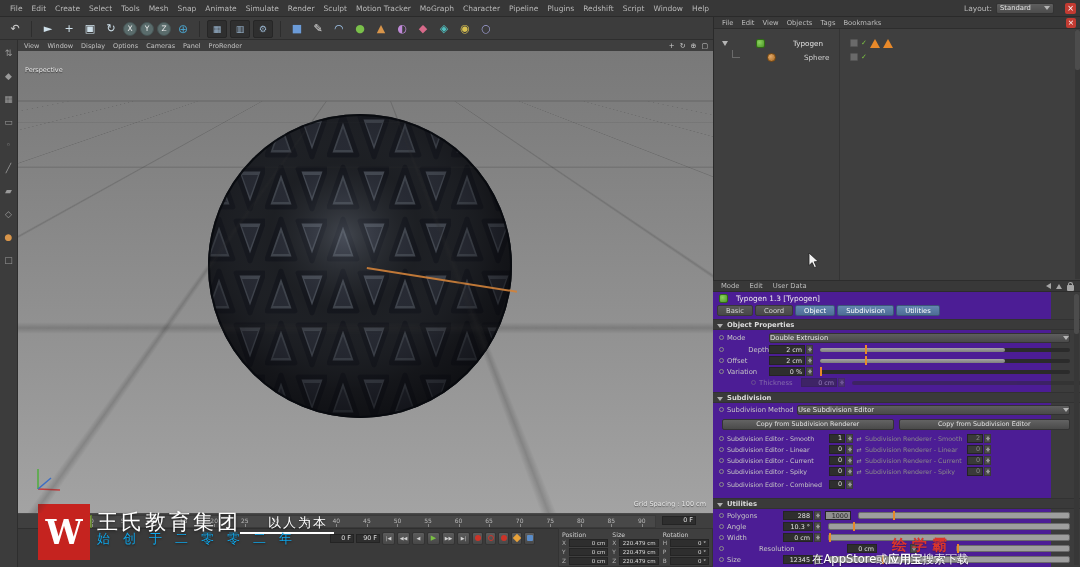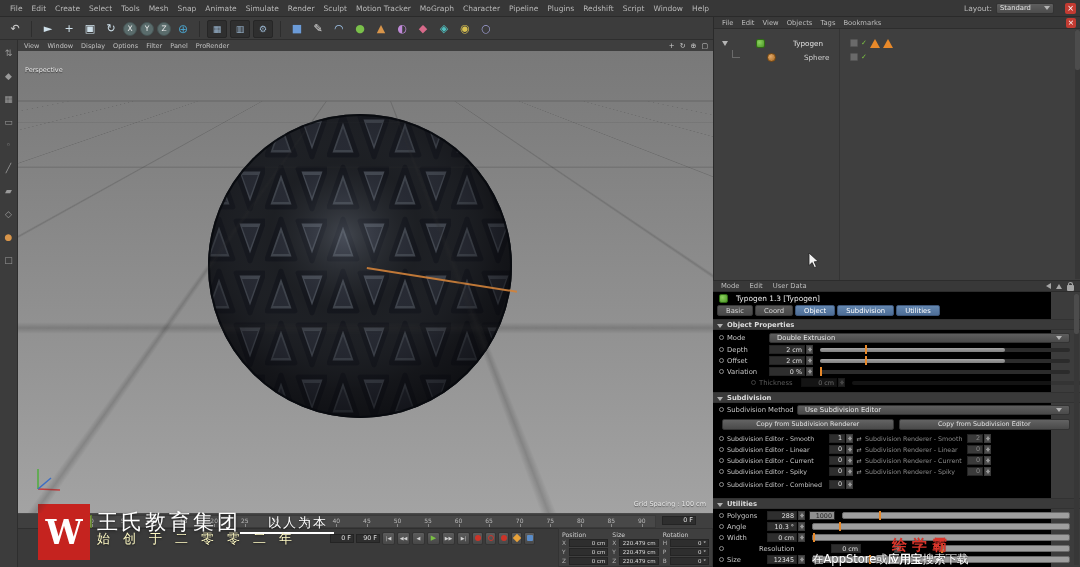--- a/index.html
+++ b/index.html
@@ -66,40 +66,40 @@
 
   
   #mode-bar{position:absolute;left:713px;top:280px;width:367px;height:12px;background:#383838;border-top:1px solid #2c2c2c;border-bottom:1px solid #2c2c2c;display:flex;gap:10px;align-items:center;padding-left:8px;font-size:6.8px;color:#bdbdbd;}
   .mb-icons{margin-left:auto;display:flex;gap:5px;align-items:center;padding-right:6px;}
   .tri-left{width:0;height:0;border-top:3.5px solid transparent;border-bottom:3.5px solid transparent;border-right:5px solid #a5a5a5;}
   .tri-up{width:0;height:0;border-left:3.5px solid transparent;border-right:3.5px solid transparent;border-bottom:5px solid #a5a5a5;}
   .locki{width:7px;height:6px;background:#a5a5a5;border-radius:1px;position:relative;margin-top:3px;}
   .locki:before{content:"";position:absolute;left:1px;top:-3px;width:3px;height:3px;border:1px solid #a5a5a5;border-bottom:none;border-radius:3px 3px 0 0;}
 
   
-  #attr{position:absolute;left:713px;top:292px;width:338px;height:275px;background:#000000;font-size:6.8px;}
+  #attr{position:absolute;left:713px;top:292px;width:338px;height:275px;background:#4c1d95;font-size:6.8px;}
   #attr-title{position:absolute;left:0;top:0;width:367px;height:13px;display:flex;align-items:center;padding-left:6px;gap:4px;color:#ececec;font-size:7.4px;}
   #attr-tabs{position:absolute;left:4px;top:13px;height:12px;display:flex;gap:2px;}
   .tab{height:11px;padding:0 8px;display:flex;align-items:center;background:linear-gradient(#585858,#484848);border:1px solid #383838;border-radius:2px;font-size:6.8px;color:#d5d5d5;}
   .tab.active{background:linear-gradient(#6487b0,#4d6d96);border-color:#3c5578;color:#fff;}
   .sechdr{position:absolute;left:0;width:367px;height:11px;background:#3a3a3a;border-top:1px solid #323232;border-bottom:1px solid #323232;display:flex;align-items:center;padding-left:14px;font-weight:bold;font-size:6.8px;color:#dcdcdc;}
   .sechdr:before{content:"";position:absolute;left:4px;top:3.5px;border-left:3px solid transparent;border-right:3px solid transparent;border-top:4px solid #b0b0b0;}
   .arow{position:absolute;left:0;width:367px;height:11px;display:flex;align-items:center;color:#c5c5c5;}
   .dot{width:5px;height:5px;border:1px solid #8a8a8a;border-radius:50%;margin:0 3px 0 6px;flex:none;}
   .alabel{width:42px;flex:none;}
   .field{height:9px;background:#2e2e2e;border:1px solid #242424;color:#e0e0e0;font-size:6.4px;display:flex;align-items:center;justify-content:flex-end;padding:0 2px;flex:none;}
-  .w36{width:36px;} .w30{width:30px;} .w26{width:26px;} .w16{width:16px;}
+  .w36{width:36px;} .w30{width:30px;margin-left:16px;} .w26{width:26px;} .w16{width:16px;}
   .stepper{width:7px;height:9px;background:#4c4c4c;border:1px solid #3a3a3a;margin-left:1px;position:relative;flex:none;}
   .stepper:before{content:"";position:absolute;left:1px;top:1px;border-left:2px solid transparent;border-right:2px solid transparent;border-bottom:3px solid #9a9a9a;}
   .stepper:after{content:"";position:absolute;left:1px;bottom:1px;border-left:2px solid transparent;border-right:2px solid transparent;border-top:3px solid #9a9a9a;}
   .slider{flex:1;height:4px;background:#2b2b2b;border-radius:2px;margin:0 10px 0 7px;position:relative;}
   .slider .fill{position:absolute;left:0;top:0;bottom:0;background:linear-gradient(#a5a5a5,#7e7e7e);border-radius:2px;}
   .slider .mark{position:absolute;top:-2.5px;width:2px;height:9px;background:#e8892a;}
   .slider.light{height:7px;background:#9e9e9e;border:1px solid #6a6a6a;}
-  .dropdown{flex:1;height:10px;background:linear-gradient(#5e5e5e,#4a4a4a);border:1px solid #333;border-radius:2px;display:flex;align-items:center;padding:0 7px;color:#e6e6e6;margin-right:10px;font-size:6.8px;}
+  .dropdown{flex:1;height:10px;background:linear-gradient(#5e5e5e,#4a4a4a);border:1px solid #333;border-radius:2px;display:flex;align-items:center;padding:0 0;color:#e6e6e6;margin-right:10px;font-size:6.8px;}
   .cbtn{height:11px;flex:1;background:linear-gradient(#636363,#4a4a4a);border:1px solid #333;border-radius:2px;font-size:6.4px;color:#e0e0e0;display:flex;align-items:center;justify-content:center;}
   .srow{position:absolute;left:0;width:367px;height:10px;display:flex;align-items:center;color:#c5c5c5;font-size:6.3px;}
   .slabel{width:102px;flex:none;overflow:hidden;white-space:nowrap;}
   .dimt{color:#8a8a8a;}
   .dimf{background:#3a3a3a;color:#8a8a8a;}
   .dim{opacity:.45;margin-left:32px;}
   .transfer{width:12px;text-align:center;color:#9a9a9a;font-size:6px;flex:none;}
   .ulabel{width:40px;flex:none;}
 
   
@@ -127,21 +127,21 @@
   .crow{display:flex;align-items:center;gap:2px;height:8px;}
   .crow .ax{width:5px;color:#b0b0b0;font-size:5.8px;}
   .cfield{flex:1;height:8px;background:#2e2e2e;border:1px solid #242424;color:#ddd;font-size:5.5px;display:flex;align-items:center;justify-content:flex-end;padding:0 2px;}
 
   
   .wm{z-index:50;position:absolute;}
   #wm-logo{left:38px;top:504px;width:52px;height:56px;background:#c5231f;display:flex;align-items:center;justify-content:center;color:#fff;font-size:33px;font-weight:bold;font-family:"DejaVu Serif",serif;}
   #wm-brand{left:97px;top:508px;font-size:21px;color:#fff;letter-spacing:3px;text-shadow:0 1px 3px rgba(0,0,0,.55);}
   #wm-slogan{left:268px;top:514px;font-size:13px;color:#fff;letter-spacing:2px;text-shadow:0 1px 2px rgba(0,0,0,.55);}
   #wm-underline{left:240px;top:532px;width:94px;height:1.5px;background:#fff;}
-  #wm-founded{left:97px;top:530px;font-size:13px;color:#fef9c3;letter-spacing:13px;text-shadow:0 1px 2px rgba(0,0,0,.55);}
+  #wm-founded{left:97px;top:530px;font-size:13px;color:#0ea5e9;letter-spacing:13px;text-shadow:0 1px 2px rgba(0,0,0,.55);}
   #wm-promo{left:806px;top:512px;font-size:13px;color:#fff;letter-spacing:6px;text-shadow:0 1px 2px rgba(0,0,0,.6);white-space:nowrap;}
   #wm-app{left:892px;top:536px;font-size:15px;font-weight:bold;color:#da352b;letter-spacing:5px;text-shadow:0 1px 1px rgba(0,0,0,.25);}
   #wm-download{left:812px;top:552px;font-size:11.5px;color:#fff;text-shadow:0 1px 2px rgba(0,0,0,.6);white-space:nowrap;}
   #wm-download b{font-weight:bold;}
   #cursor{position:absolute;left:808px;top:252px;z-index:60;}
 </style>
 </head>
 <body>
 
 <div id="app">
@@ -217,21 +217,21 @@
     <span class="lt hl">●</span>
     <span class="lt">□</span>
   </div>
 
   <div id="viewport">
     <div id="vp-menu">
       <span>View</span>
       <span>Window</span>
       <span>Display</span>
       <span>Options</span>
-      <span>Filter</span>
+      <span>Cameras</span>
       <span>Panel</span>
       <span>ProRender</span>
       <span id="vp-corner">
         <span>+</span>
         <span>↻</span>
         <span>⊕</span>
         <span>▢</span>
       </span>
     </div>
     <div id="vp-canvas">
@@ -337,21 +337,21 @@
       </div>
 
     <div class="arow" style="top:40px;">
       <i class="dot"></i>
       <span class="alabel">Mode</span>
       <span class="dropdown">
         <span>Double Extrusion</span>
         <i class="dda"></i>
       </span>
     </div>
-    <div class="arow" style="top:52px;">
+    <div class="arow" style="top:52px;text-align:right;">
       <i class="dot"></i>
       <span class="alabel">Depth</span>
       <span class="field w36">2 cm</span>
       <i class="stepper"></i>
       <span class="slider">
           <span class="fill" style="width:74%;"></span>
           <span class="mark" style="left:18%;"></span>
         </span>
     </div>
     <div class="arow" style="top:63px;">

